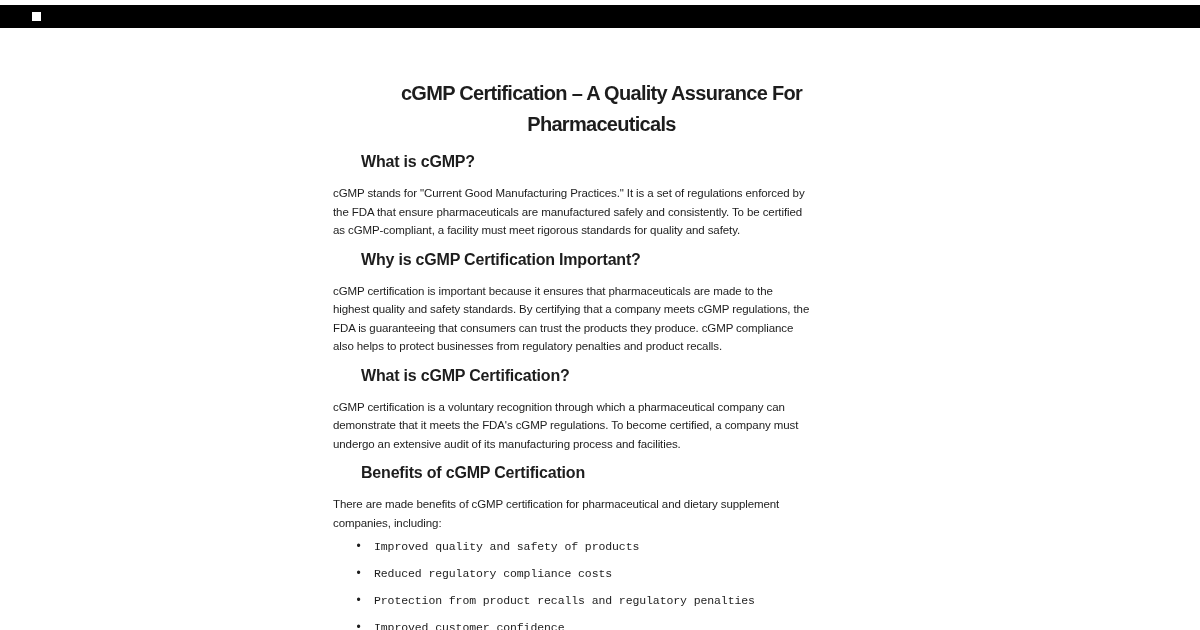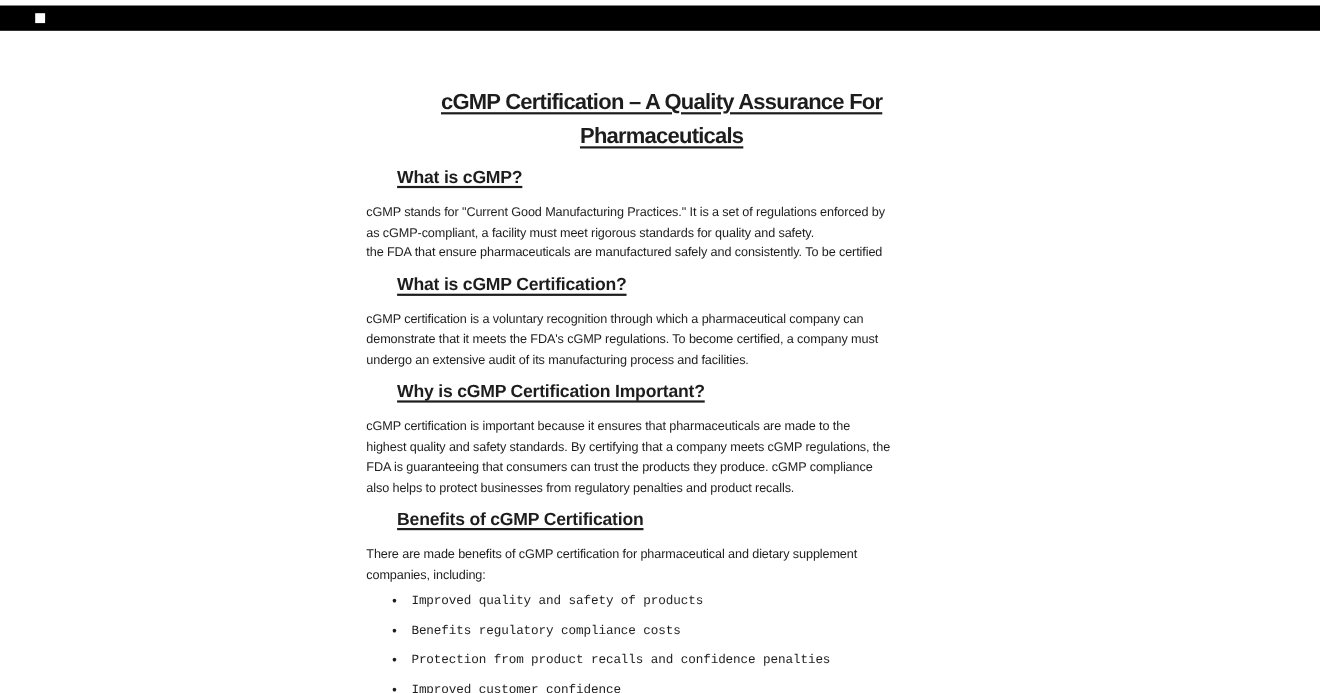--- a/index.html
+++ b/index.html
@@ -41,21 +41,20 @@
   h1.doc-title {
     margin: 0 0 12px 0;
     font-size: 20px;
     line-height: 31px;
     font-weight: bold;
     text-align: center;
     letter-spacing: -0.7px;
   }
   .title-line { display: block; }
   .u {
-    text-decoration: underline;
     text-decoration-thickness: 2px;
     text-underline-offset: 3px;
   }
   h2.section-heading {
     margin: 0 0 12px 0;
     font-size: 16px;
     line-height: 20px;
     font-weight: bold;
     letter-spacing: -0.2px;
   }
@@ -107,54 +106,54 @@
 <div class="doc">
   <h1 class="doc-title">
     <span class="title-line"><span class="u">cGMP Certification – A Quality Assurance For</span></span>
     <span class="title-line"><span class="u">Pharmaceuticals</span></span>
   </h1>
   <div id="sections">
   <section class="doc-section">
     <h2 class="section-heading"><span class="u">What is cGMP?</span></h2>
     <p class="section-paragraph">
           <span class="line">cGMP stands for "Current Good Manufacturing Practices." It is a set of regulations enforced by</span>
+          <span class="line">the FDA that ensure pharmaceuticals are manufactured safely and consistently. To be certified</span>
           <span class="line">as cGMP-compliant, a facility must meet rigorous standards for quality and safety.</span>
-          <span class="line">the FDA that ensure pharmaceuticals are manufactured safely and consistently. To be certified</span>
-        </p>
-
-  </section>
-
-  <section class="doc-section">
-    <h2 class="section-heading"><span class="u">What is cGMP Certification?</span></h2>
-    <p class="section-paragraph">
-          <span class="line">cGMP certification is a voluntary recognition through which a pharmaceutical company can</span>
-          <span class="line">demonstrate that it meets the FDA's cGMP regulations. To become certified, a company must</span>
-          <span class="line">undergo an extensive audit of its manufacturing process and facilities.</span>
         </p>
 
   </section>
 
   <section class="doc-section">
     <h2 class="section-heading"><span class="u">Why is cGMP Certification Important?</span></h2>
     <p class="section-paragraph">
           <span class="line">cGMP certification is important because it ensures that pharmaceuticals are made to the</span>
           <span class="line">highest quality and safety standards. By certifying that a company meets cGMP regulations, the</span>
           <span class="line">FDA is guaranteeing that consumers can trust the products they produce. cGMP compliance</span>
           <span class="line">also helps to protect businesses from regulatory penalties and product recalls.</span>
         </p>
 
   </section>
 
   <section class="doc-section">
+    <h2 class="section-heading"><span class="u">What is cGMP Certification?</span></h2>
+    <p class="section-paragraph">
+          <span class="line">cGMP certification is a voluntary recognition through which a pharmaceutical company can</span>
+          <span class="line">demonstrate that it meets the FDA's cGMP regulations. To become certified, a company must</span>
+          <span class="line">undergo an extensive audit of its manufacturing process and facilities.</span>
+        </p>
+
+  </section>
+
+  <section class="doc-section">
     <h2 class="section-heading"><span class="u">Benefits of cGMP Certification</span></h2>
     <p class="section-paragraph">
           <span class="line">There are made benefits of cGMP certification for pharmaceutical and dietary supplement</span>
           <span class="line">companies, including:</span>
         </p>
     <ul class="section-bullets">
           <li>Improved quality and safety of products</li>
-          <li>Benefits regulatory compliance costs</li>
-          <li>Protection from product recalls and confidence penalties</li>
+          <li>Reduced regulatory compliance costs</li>
+          <li>Protection from product recalls and regulatory penalties</li>
           <li>Improved customer confidence</li>
         </ul>
   </section>
 </div>
 </div>
 
 </body></html>

